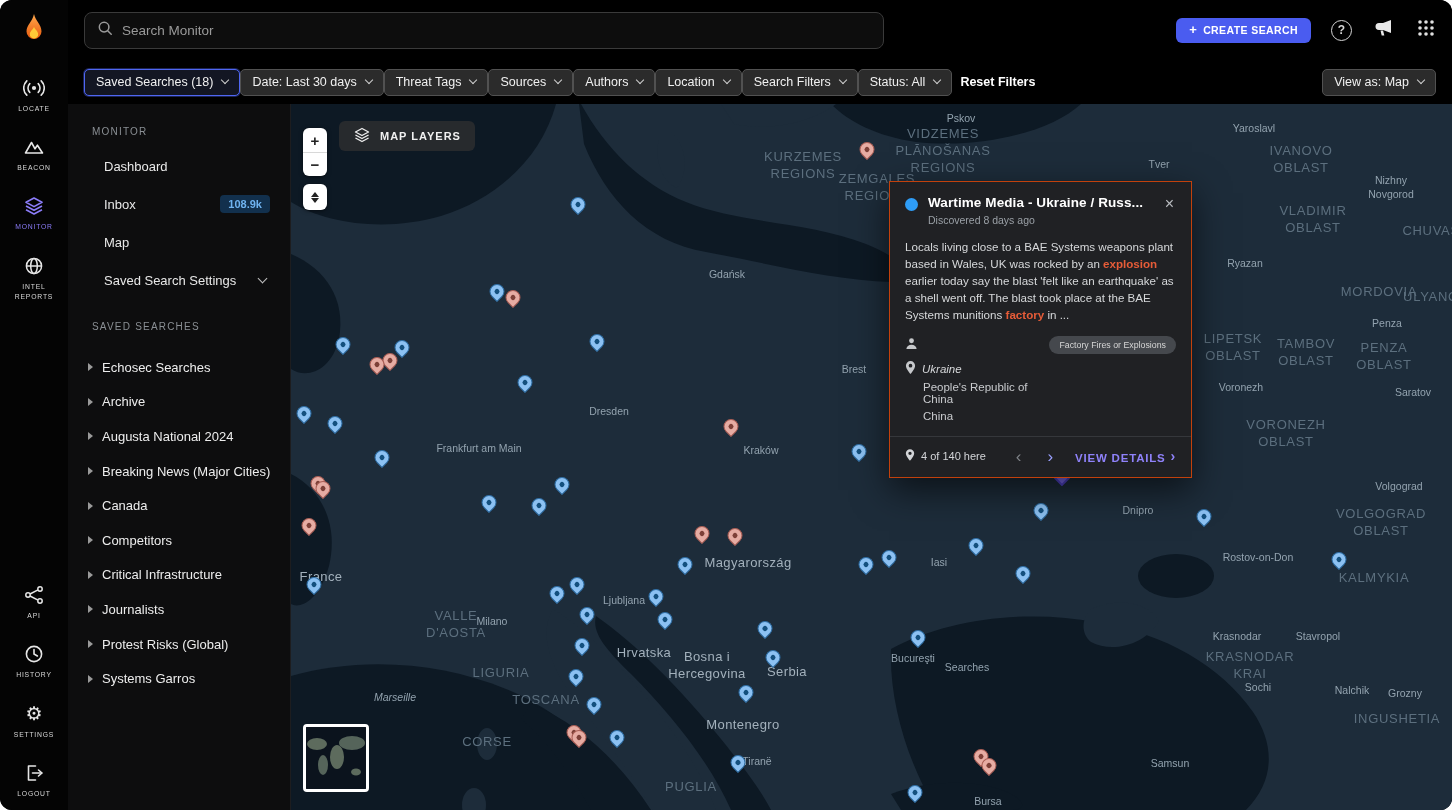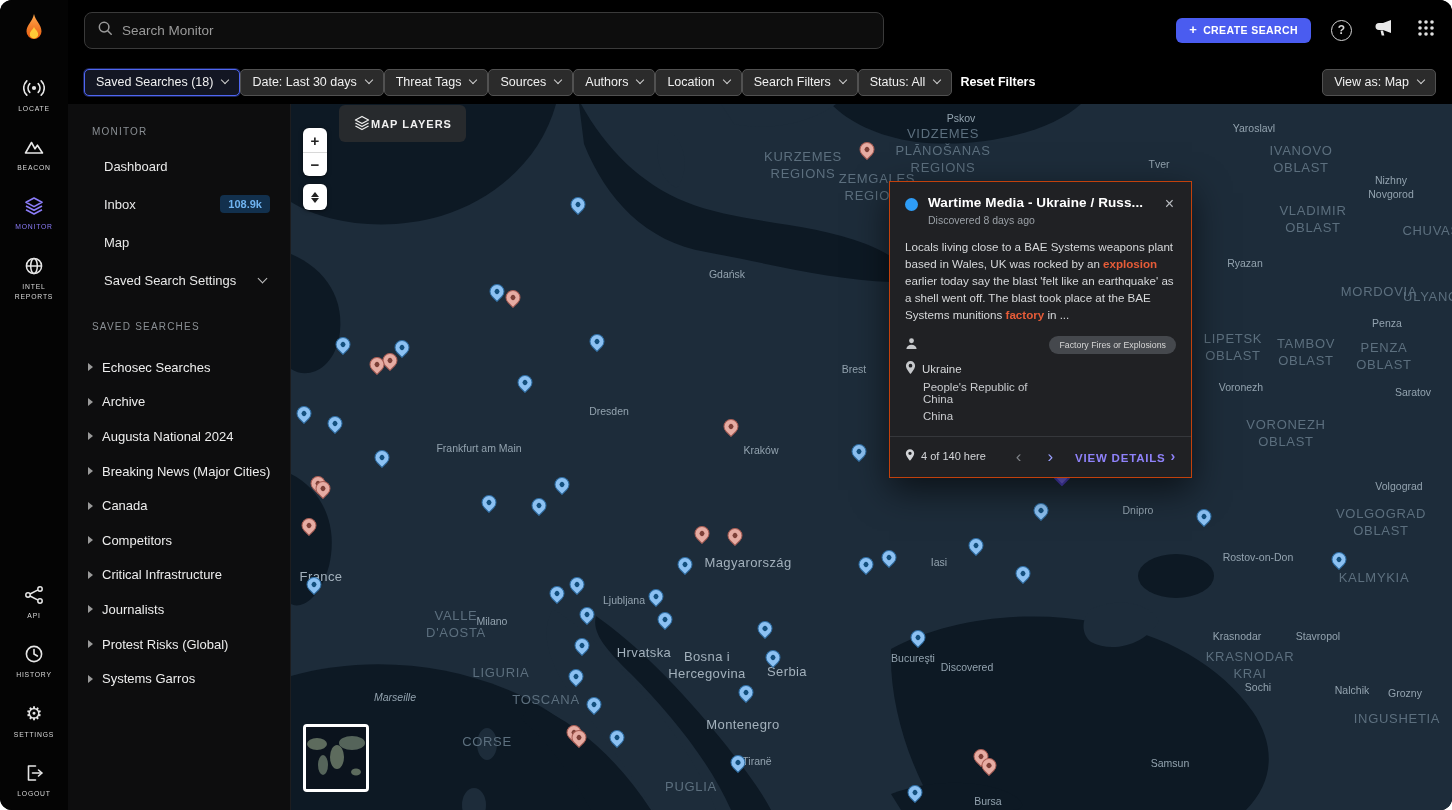--- a/index.html
+++ b/index.html
@@ -71,42 +71,42 @@
   .zoom-ctrls { position:absolute; left:12px; top:24px; z-index:15; width:24px; }
   .zoom-group { background:#fff; border-radius:6px; overflow:hidden; box-shadow:0 1px 4px rgba(0,0,0,.5); }
   .zoom-btn { width:24px; height:24px; display:flex; align-items:center; justify-content:center; color:#222;
               font-size:15px; font-weight:bold; cursor:pointer; }
   .zoom-btn + .zoom-btn { border-top:1px solid #d8d8d8; }
   .pitch-btn { margin-top:8px; background:#fff; border-radius:6px; width:24px; height:26px; display:flex; flex-direction:column;
                align-items:center; justify-content:center; gap:1px; cursor:pointer; box-shadow:0 1px 4px rgba(0,0,0,.5); }
   .pitch-btn .t-up { width:0;height:0;border-left:4px solid transparent;border-right:4px solid transparent;border-bottom:5px solid #222; }
   .pitch-btn .t-dn { width:0;height:0;border-left:4px solid transparent;border-right:4px solid transparent;border-top:5px solid #222; }
 
-  .layers-btn { position:absolute; left:48px; top:1px; height:37px; background:rgba(41,43,46,.96); border-radius:6px;
-                display:flex; align-items:center; padding:0 14px; color:#f0f0f0; font-size:11px; font-weight:bold;
+  .layers-btn { position:absolute; left:48px; top:17px; height:30px; background:rgba(41,43,46,.96); border-radius:6px;
+                display:flex; align-items:center; gap:9px; padding:0 14px; color:#f0f0f0; font-size:11px; font-weight:bold;
                 letter-spacing:1px; cursor:pointer; z-index:15; }
 
   .minimap { position:absolute; left:12px; bottom:18px; width:66px; height:68px; border:3px solid #fff; border-radius:4px;
              background:#0b131d; z-index:15; overflow:hidden; cursor:pointer; }
 
   
   .popup { position:absolute; left:598px; top:77px; width:303px; background:#202124; border:1px solid #c2410c;
            box-shadow:0 12px 34px rgba(0,0,0,.6); z-index:20; padding:13px 15px 0; }
   .popup-head { display:flex; align-items:flex-start; }
   .pdot { width:13px; height:13px; border-radius:50%; background:#2e9df7; margin-top:3px; flex:none; }
   .ph-text { flex:1; margin-left:10px; }
   .popup-title { color:#fff; font-size:13.5px; font-weight:bold; letter-spacing:0.1px; }
   .popup-sub { color:#9aa0a6; font-size:10.5px; margin-top:4px; }
   .pclose { color:#b9bcc0; font-size:16px; line-height:14px; cursor:pointer; padding:2px 2px; }
   .popup-body { margin-top:12px; font-size:11.6px; line-height:17px; color:#d6d8da; }
   .popup-body .hl { color:#e65c38; font-weight:bold; }
   .popup-meta { display:flex; margin-top:13px; }
   .meta-left { flex:1; }
   .person-ic { margin-bottom:7px; }
-  .loc-row { display:flex; align-items:center; gap:6px; color:#d6d8da; font-size:11.5px; }
+  .loc-row { display:flex; align-items:center; gap:6px; color:#d6d8da; font-size:11.5px;font-style:italic; }
   .loc-sub { color:#c9cbce; font-size:11.5px; margin:5px 0 0 18px; }
   .tagchip { align-self:flex-start; background:#45484d; border-radius:10px; padding:4px 10px; color:#d6d6d6;
              font-size:8.8px; white-space:nowrap; cursor:pointer; }
   .popup-foot { display:flex; align-items:center; margin:14px -15px 0; padding:10px 15px 12px; border-top:1px solid #35373b; }
   .foot-count { color:#d3d5d8; font-size:11px; margin-left:6px; }
   .nav-ch { color:#7e8287; font-size:17px; margin-left:30px; cursor:pointer; line-height:1; }
   .nav-ch2 { color:#9aa0ff; font-size:17px; margin-left:26px; cursor:pointer; line-height:1; }
   .view-details { margin-left:auto; color:#8f82fa; font-size:11.5px; font-weight:bold; letter-spacing:0.8px; cursor:pointer; display:flex; align-items:flex-end; gap:5px; }
   .vd-arrow { font-size:14px; margin-top:-1px; }
 </style>
@@ -444,21 +444,21 @@
         <span class="mlabel city" style="left: 333px; top: 497px;">Ljubljana</span>
         <span class="mlabel country" style="left: 353px; top: 549px;">Hrvatska</span>
         <span class="mlabel country" style="left: 416px; top: 562px;">Bosna i
 Hercegovina</span>
         <span class="mlabel country" style="left: 496px; top: 568px;">Serbia</span>
         <span class="mlabel country" style="left: 457px; top: 459px;">Magyarország</span>
         <span class="mlabel country" style="left: 452px; top: 621px;">Montenegro</span>
         <span class="mlabel city" style="left: 466px; top: 658px;">Tiranë</span>
         <span class="mlabel region" style="left: 400px; top: 683px;">PUGLIA</span>
         <span class="mlabel city" style="left: 622px; top: 555px;">Bucureşti</span>
-        <span class="mlabel city" style="left: 676px; top: 564px;">Discovered</span>
+        <span class="mlabel city" style="left: 676px; top: 564px;">Searches</span>
         <span class="mlabel city" style="left: 648px; top: 459px;">Iasi</span>
         <span class="mlabel city" style="left: 847px; top: 407px;">Dnipro</span>
         <div class="pin pin-b" style="left: 287px; top: 108px;">
           <i></i>
         </div>
         <div class="pin pin-b" style="left: 206px; top: 195px;">
           <i></i>
         </div>
         <div class="pin pin-b" style="left: 306px; top: 245px;">
           <i></i>

